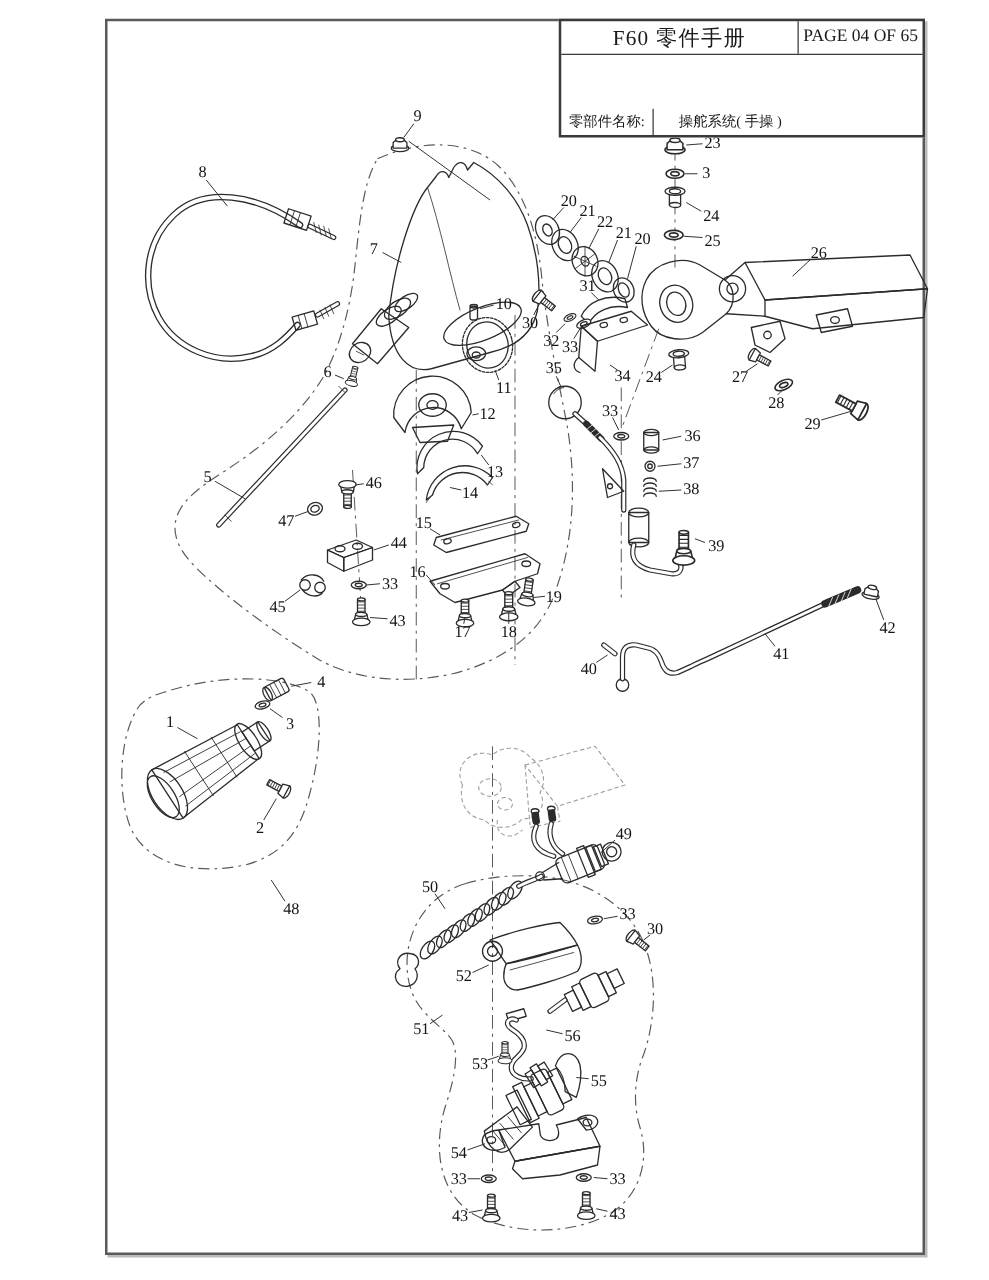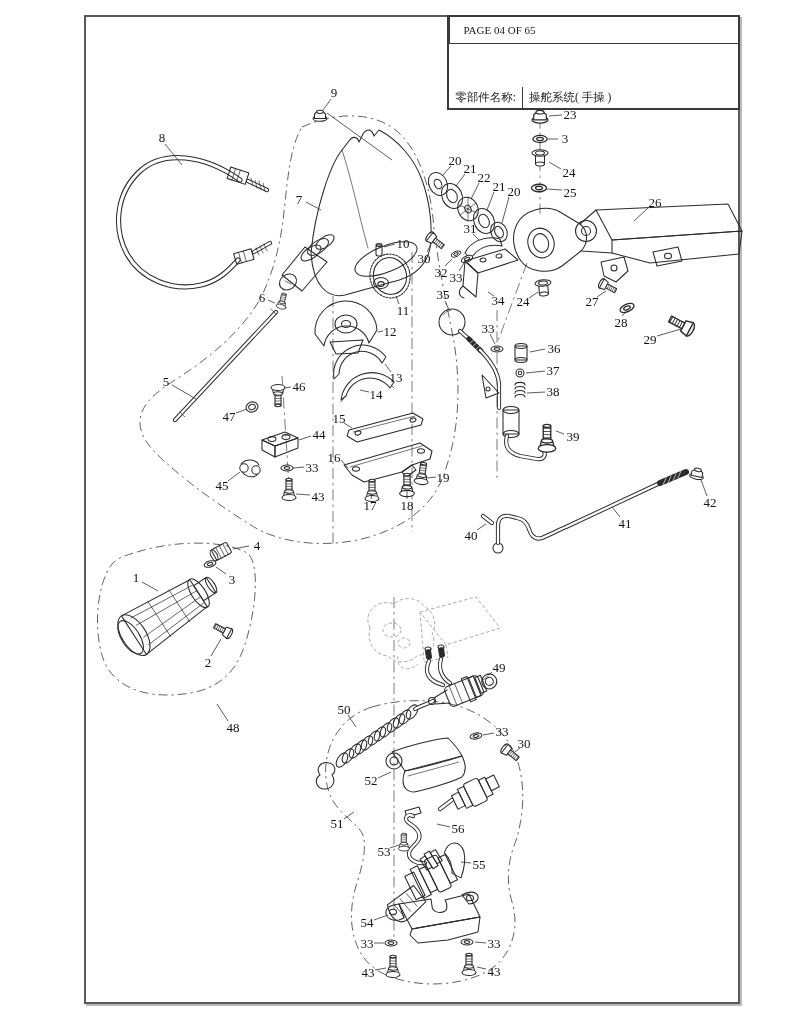--- a/index.html
+++ b/index.html
@@ -9,27 +9,27 @@
         background:#fff;border:2px solid #5a5a5a;
         box-shadow:2px 2px 0 rgba(130,130,130,.55);}
   .diagram-svg{position:absolute;left:-86px;top:-17px;width:791px;height:1024px;}
   
   .header{position:absolute;top:-2px;right:-2px;width:289px;background:#fff;
           border:2px solid #3a3a3a;color:#1a1a1a;}
   .h-row1{display:flex;height:26px;border-bottom:1.6px solid #3a3a3a;}
   .h-title{flex:1;display:flex;align-items:center;justify-content:center;
            font-size:17px;letter-spacing:1px;}
   .h-page{width:99px;border-left:1.6px solid #3a3a3a;display:flex;align-items:center;
-          justify-content:center;font-size:11px;white-space:nowrap;}
+          justify-content:center;font-size:14px;white-space:nowrap;}
   .h-row{display:flex;height:21px;border-bottom:1.6px solid #3a3a3a;margin-top:43px;}
   .h-row:last-child{border-bottom:none;}
   .h-label{width:73px;display:flex;align-items:center;justify-content:center;
            font-size:11.5px;white-space:nowrap;}
   .h-value{flex:1;border-left:1.6px solid #3a3a3a;display:flex;align-items:center;
-           padding-left:6px;font-size:11.5px;white-space:nowrap;}
+           padding-left:20px;font-size:11.5px;white-space:nowrap;}
   
   .part, .part *{stroke:#2b2b2b;stroke-width:1.05;fill:none;
                  stroke-linejoin:round;stroke-linecap:round;}
   .thin{stroke-width:.65 !important;}
   .phantom{stroke:#5a5a5a;stroke-width:.95;fill:none;stroke-dasharray:9 4 2.2 4;}
   .axis{stroke:#5a5a5a;stroke-width:.8;fill:none;stroke-dasharray:11 4 2.5 4;}
   .ghost, .ghost *{stroke:#9c9c9c;stroke-width:.85;fill:none;stroke-dasharray:3.5 2.2;}
   .tube-o{stroke:#2b2b2b;stroke-width:4.2;fill:none;stroke-linecap:round;}
   .tube-i{stroke:#ffffff;stroke-width:2.3;fill:none;stroke-linecap:round;}
   .tube-o.w5{stroke-width:5.2;} .tube-i.w5{stroke-width:3.1;}
@@ -562,20 +562,21 @@
         <text x="494" y="947.5" class="callout">33</text>
         <line x1="375" y1="970" x2="386" y2="968" class="leader"></line>
         <text x="368" y="976.5" class="callout">43</text>
         <line x1="486" y1="969" x2="477" y2="967" class="leader"></line>
         <text x="494" y="975.5" class="callout">43</text>
       </g>
   </svg>
 
   <div class="header">
     <div class="h-row1">
+      <div class="h-title">F60 零件手册</div>
       <div class="h-page">PAGE 04 OF 65</div>
     </div>
     <div class="h-row">
       <div class="h-label">零部件名称:</div>
       <div class="h-value">操舵系统( 手操 )</div>
     </div>
   </div>
 
 </div>
 

